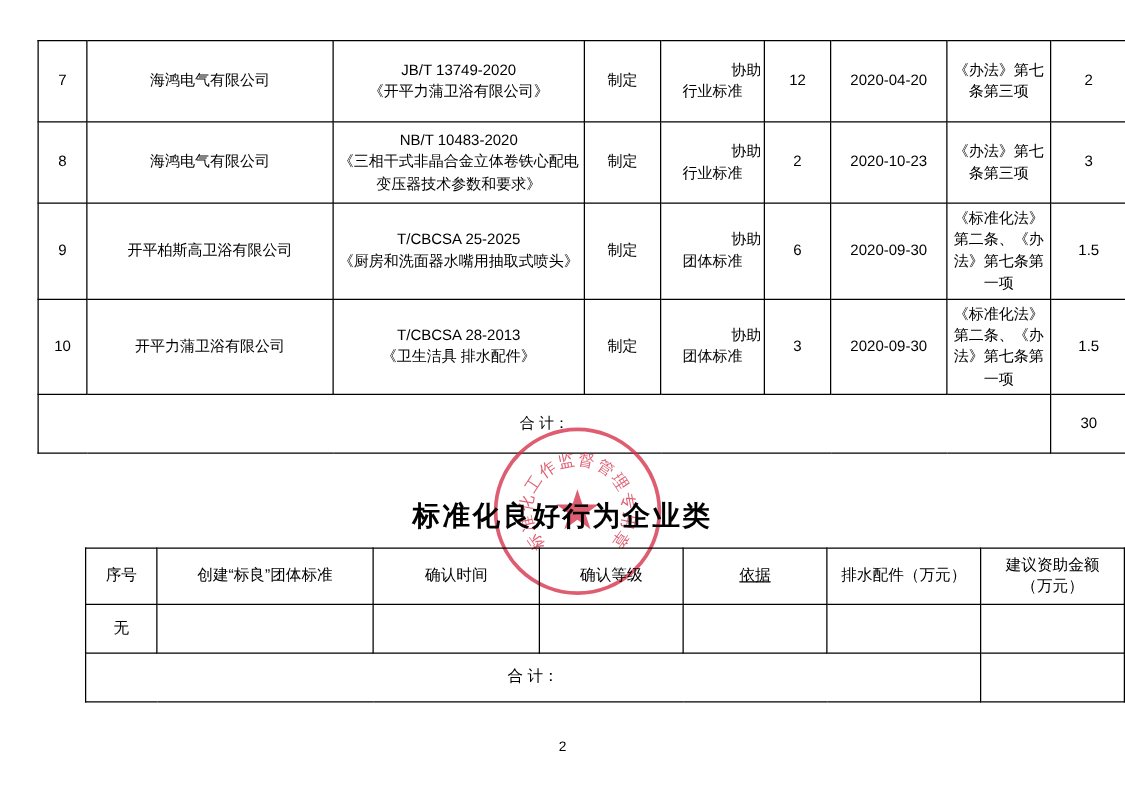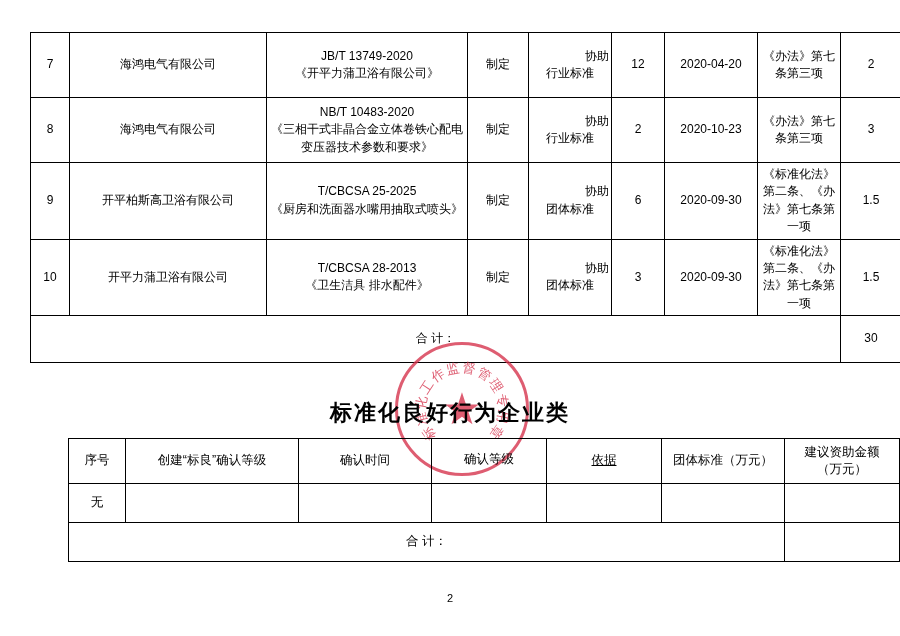--- a/index.html
+++ b/index.html
@@ -136,21 +136,21 @@
     text-align: center;
     vertical-align: middle;
     font-size: 12.5px;
     font-weight: normal;
     padding: 2px;
     line-height: 1.4;
   }
   .h-idx    { width: 52px; }
   .h-ent    { width: 168px; }
   .h-time   { width: 128px; }
-  .h-level  { width: 110px; font-family: Liberation Mono, monospace; }
+  .h-level  { width: 110px; }
   .h-basis  { width: 110px; text-decoration: underline; }
   .h-quota  { width: 118px; }
   .h-suggest{ width: 110px; }
   table.doc2 tr.head td { height: 40px; }
   table.doc2 tr.body td { height: 34px; }
   table.doc2 tr.sum td { height: 34px; }
   .sum-label { text-align: right; padding-right: 14px; }
 
   .h-suggest-l1 { display:block; }
   .h-suggest-l2 { display:block;text-align:center; }
@@ -276,25 +276,25 @@
       </div>
   </div>
 
   <div class="section-title">标准化良好行为企业类</div>
 
   <div class="table2-wrap">
     <table class="doc2">
       <tbody>
         <tr class="head">
           <td class="h-idx">序号</td>
-          <td class="h-ent">创建“标良”确认等级</td>
+          <td class="h-ent">创建“标良”团体标准</td>
           <td class="h-time">确认时间</td>
           <td class="h-level">确认等级</td>
           <td class="h-basis">依据</td>
-          <td class="h-quota">团体标准（万元）</td>
+          <td class="h-quota">排水配件（万元）</td>
           <td class="h-suggest">
             <span class="h-suggest-l1">建议资助金额</span>
             <span class="h-suggest-l2">（万元）</span>
           </td>
         </tr>
         <tr class="body">
           <td>无</td>
           <td></td>
           <td></td>
           <td></td>

